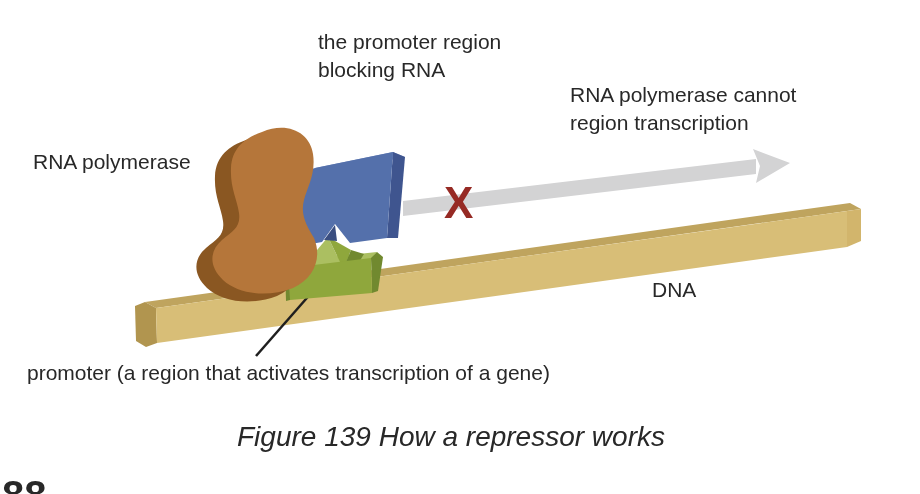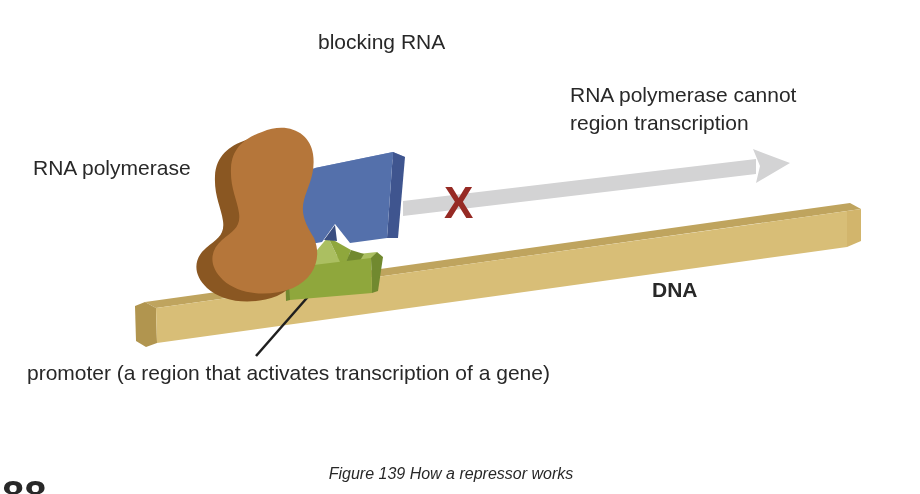--- a/index.html
+++ b/index.html
@@ -29,29 +29,29 @@
   .c-poly-front    { fill: var(--polymerase-front); }
   .c-poly-side     { fill: var(--polymerase-side); }
   .leader          { stroke: var(--leader-line); stroke-width: 2.5; }
 
   .label {
     position: absolute;
     font-size: 21px;
     line-height: 28px;
     white-space: nowrap;
   }
-  .lbl-polymerase { left: 33px;  top: 148px; margin-top: 6px; }
+  .lbl-polymerase { left: 33px;  top: 148px; }
   .ann-repressor  { left: 318px; top: 28px;  }
   .ann-blocked    { left: 570px; top: 81px;  }
-  .lbl-dna        { left: 652px; top: 276px; font-weight: bold; }
+  .lbl-dna        { left: 652px; top: 276px; }
   .lbl-promoter   { left: 27px;  top: 359px; text-align: center; }
   .fig-caption {
     position: absolute; left: 0; right: 18px; top: 423px;
     text-align: center; font-style: italic;
-    font-size: 16px; line-height: 28px; margin-top: 37px;
+    font-size: 28px; line-height: 28px;
   }
   .x-marker {
     position: absolute; left: 444px; top: 181px;
     font-size: 44px; line-height: 44px; font-weight: bold;
     color: var(--x-marker);
   }
   .page-number {
     position: absolute; left: 2px; top: 475px;
     font-size: 40px; line-height: 40px; font-weight: bold;
   }
@@ -96,20 +96,21 @@
 
     <g>
       <path class="c-poly-side" transform="translate(-16,8)" d="M 262,132 C 288,121 310,133 313,154 C 316,174 307,188 304,200 C 300,215 307,226 314,238 C 322,257 315,278 293,288 C 267,298 238,294 223,280 C 209,267 209,251 222,240 C 233,231 241,227 239,213 C 237,199 230,188 231,168 C 232,148 245,138 262,132 Z"></path>
       <path class="c-poly-front" d="M 262,132 C 288,121 310,133 313,154 C 316,174 307,188 304,200 C 300,215 307,226 314,238 C 322,257 315,278 293,288 C 267,298 238,294 223,280 C 209,267 209,251 222,240 C 233,231 241,227 239,213 C 237,199 230,188 231,168 C 232,148 245,138 262,132 Z"></path>
     </g>
   </svg>
 
   <div class="label lbl-polymerase">RNA polymerase</div>
 
   <div class="label ann-repressor">
+    <div>the promoter region</div>
     <div>blocking RNA</div>
   </div>
 
   <div class="label ann-blocked">
     <div>RNA polymerase cannot</div>
     <div>region transcription</div>
   </div>
 
   <div class="x-marker">X</div>
 

